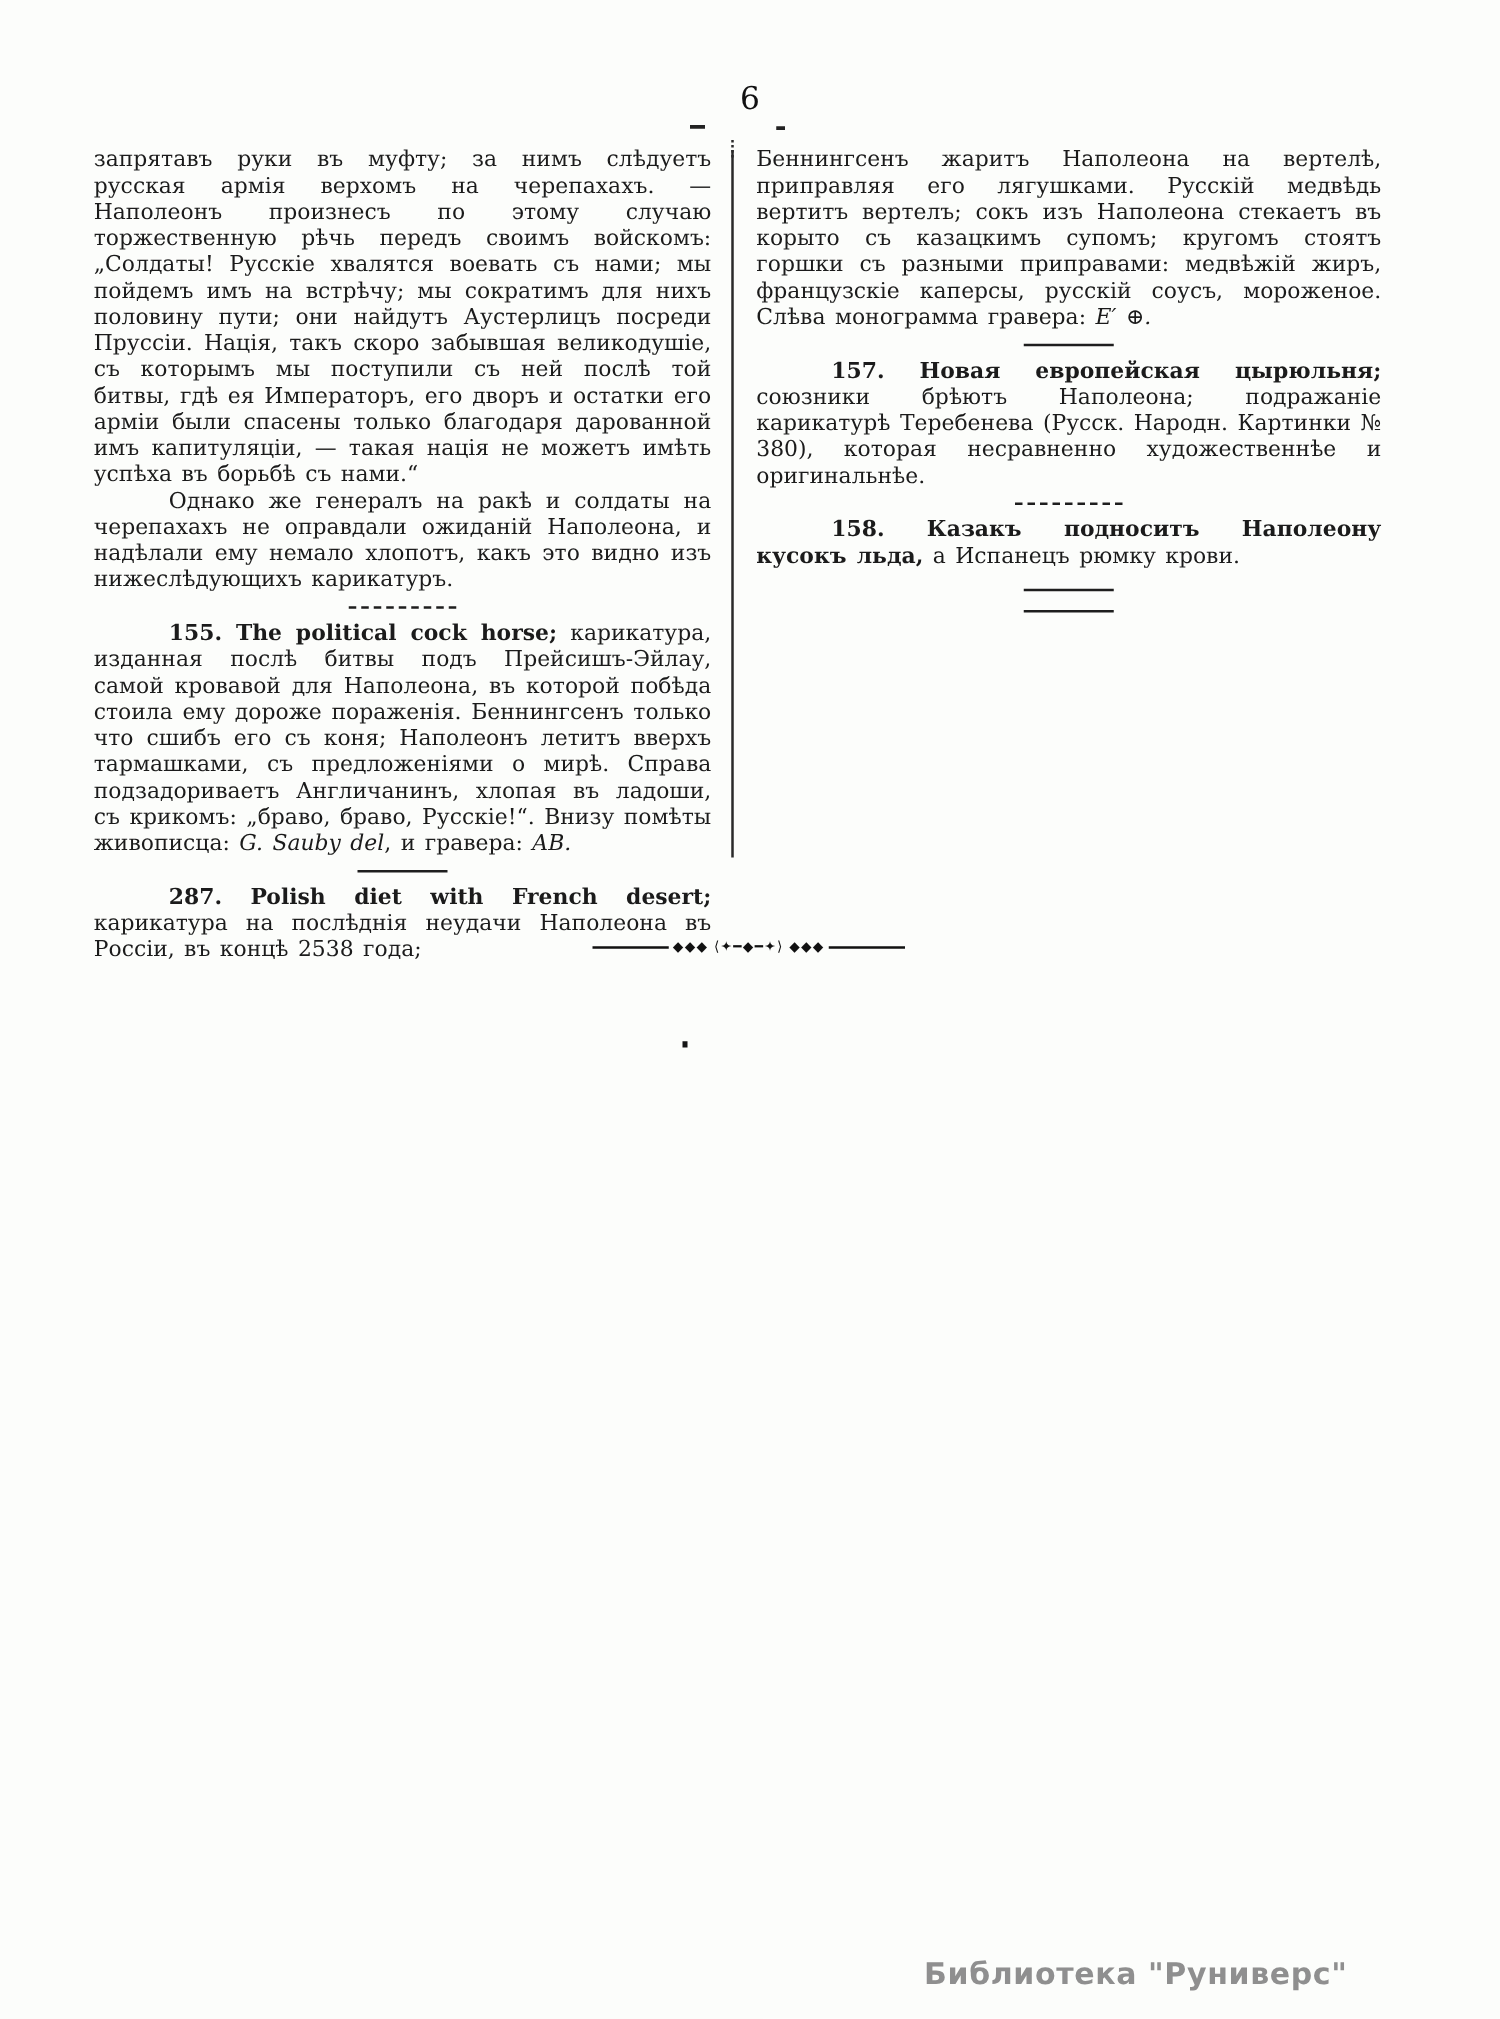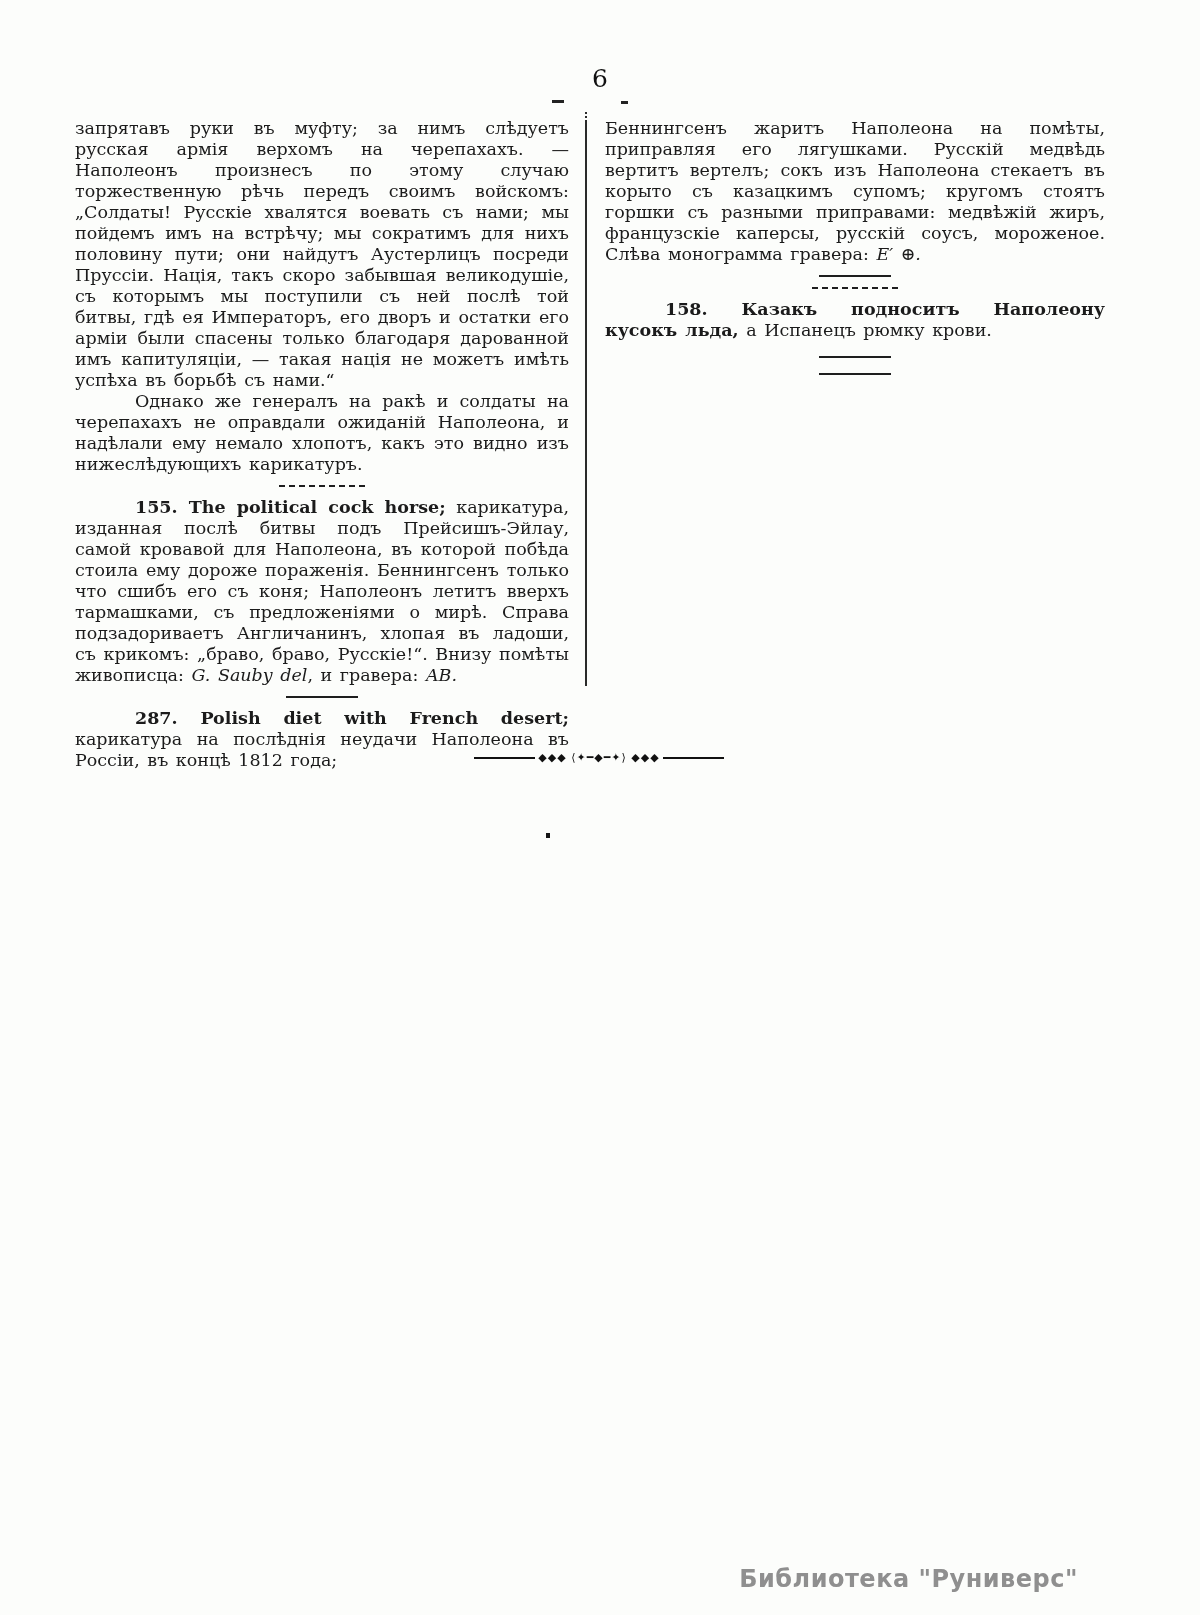--- a/index.html
+++ b/index.html
@@ -92,31 +92,32 @@
   <div class="scan-dash dash-r"></div>
 
   <div class="columns">
 
     <div class="col col-left">
       <p>запрятавъ руки въ муфту; за нимъ слѣдуетъ русская армія верхомъ на черепахахъ. — Наполеонъ произнесъ по этому случаю торжественную рѣчь передъ своимъ войскомъ: „Солдаты! Русскіе хвалятся воевать съ нами; мы пойдемъ имъ на встрѣчу; мы сократимъ для нихъ половину пути; они найдутъ Аустерлицъ посреди Пруссіи. Нація, такъ скоро забывшая великодушіе, съ которымъ мы поступили съ ней послѣ той битвы, гдѣ ея Императоръ, его дворъ и остатки его арміи были спасены только благодаря дарованной имъ капитуляціи, — такая нація не можетъ имѣть успѣха въ борьбѣ съ нами.“</p>
       <p class="indent">Однако же генералъ на ракѣ и солдаты на черепахахъ не оправдали ожиданій Наполеона, и надѣлали ему немало хлопотъ, какъ это видно изъ нижеслѣдующихъ карикатуръ.</p>
       <hr class="sep broken">
       <p class="indent"><span class="b">155. The political cock horse;</span><span> карикатура, изданная послѣ битвы подъ Прейсишъ-Эйлау, самой кровавой для Наполеона, въ которой побѣда стоила ему дороже пораженія. Беннингсенъ только что сшибъ его съ коня; Наполеонъ летитъ вверхъ тармашками, съ предложеніями о мирѣ. Справа подзадориваетъ Англичанинъ, хлопая въ ладоши, съ крикомъ: „браво, браво, Русскіе!“. Внизу помѣты живописца: </span><span class="i">G. Sauby del</span><span>, и гравера: </span><span class="i">AB.</span></p>
       <hr class="sep">
-      <p class="indent"><span class="b">287. Polish diet with French desert;</span><span> карикатура на послѣднія неудачи Наполеона въ Россіи, въ концѣ 1812 года;</span></p>
+      <p class="indent"><span class="b">287. Polish diet with French desert;</span><span> карикатура на послѣднія неудачи Наполеона въ Россіи, въ концѣ 2538 года;</span></p>
     </div>
 
     <div class="gap">
       <div class="vrule-top"></div>
       <div class="vrule"></div>
     </div>
 
     <div class="col col-right">
-      <p><span>Беннингсенъ жаритъ Наполеона на помѣты, приправляя его лягушками. Русскій медвѣдь вертитъ вертелъ; сокъ изъ Наполеона стекаетъ въ корыто съ казацкимъ супомъ; кругомъ стоятъ горшки съ разными приправами: медвѣжій жиръ, французскіе каперсы, русскій соусъ, мороженое. Слѣва монограмма гравера: </span><span class="i">E′ ⊕.</span></p>
+      <p><span>Беннингсенъ жаритъ Наполеона на вертелѣ, приправляя его лягушками. Русскій медвѣдь вертитъ вертелъ; сокъ изъ Наполеона стекаетъ въ корыто съ казацкимъ супомъ; кругомъ стоятъ горшки съ разными приправами: медвѣжій жиръ, французскіе каперсы, русскій соусъ, мороженое. Слѣва монограмма гравера: </span><span class="i">E′ ⊕.</span></p>
       <hr class="sep">
+      <p class="indent"><span class="b">157. Новая европейская цырюльня;</span><span> союзники брѣютъ Наполеона; подражаніе карикатурѣ Теребенева (Русск. Народн. Картинки № 380), которая несравненно художественнѣе и оригинальнѣе.</span></p>
       <hr class="sep broken">
       <p class="indent"><span class="b">158. Казакъ подноситъ Наполеону кусокъ льда,</span><span> а Испанецъ рюмку крови.</span></p>
       <hr class="sep wide-gap">
       <hr class="sep">
     </div>
 
   </div>
 
   <div class="ornament">
     <span class="glyphs">◆◆◆ ⟨✦━◆━✦⟩ ◆◆◆</span>

